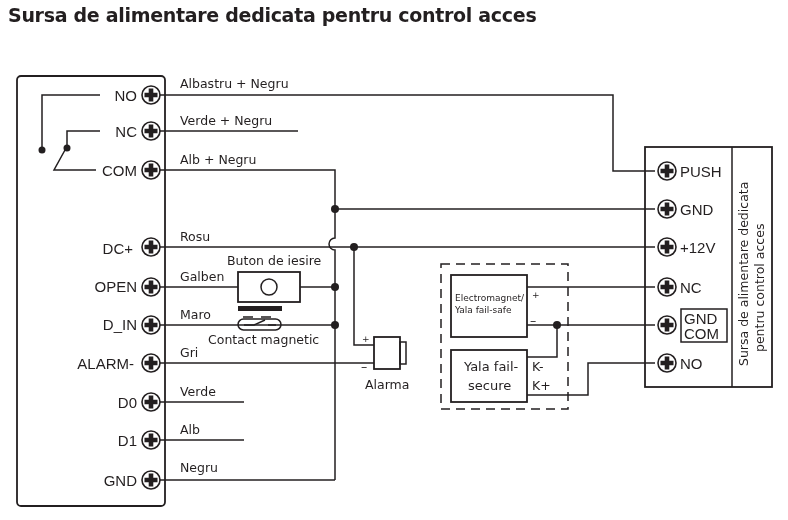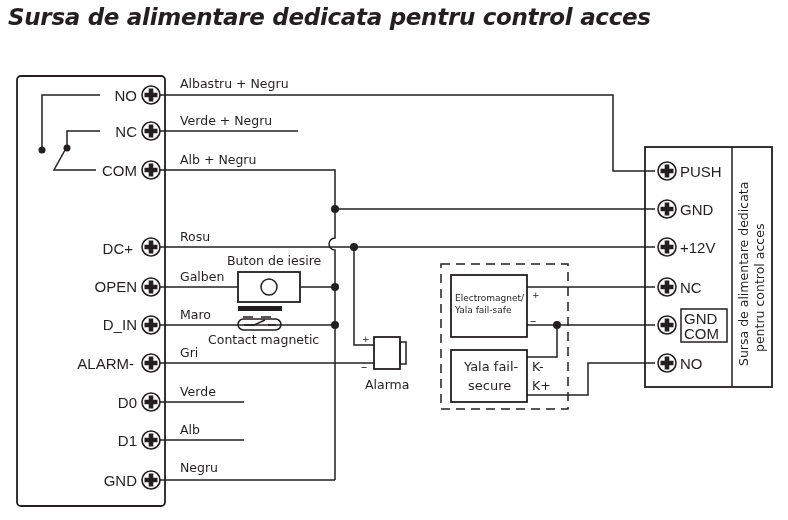--- a/index.html
+++ b/index.html
@@ -1,17 +1,17 @@
 <!DOCTYPE html>
 <html><head>
 <meta charset="utf-8">
 <style>
   html, body { margin: 0; padding: 0; background: #ffffff; }
   body { width: 788px; height: 520px; position: relative; overflow: hidden; font-family: "Liberation Sans", sans-serif; }
-  .title { position: absolute; left: 8px; top: 4px; font-family: "DejaVu Sans", sans-serif; font-weight: bold; font-size: 23px; color: #231f20; letter-spacing: -0.3px; font-style: italic; }
+  .title { position: absolute; left: 8px; top: 4px; font-family: "DejaVu Sans", sans-serif; font-weight: bold; font-size: 19px; color: #231f20; letter-spacing: -0.3px; }
   svg { position: absolute; left: 0; top: 0; }
   .lbl { font-family: "Liberation Sans", sans-serif; font-size: 15px; fill: #231f20; }
   .wire { font-family: "DejaVu Sans", sans-serif; font-size: 12.5px; fill: #231f20; }
   .small { font-family: "DejaVu Sans", sans-serif; font-size: 9px; fill: #231f20; }
   .mid { font-family: "DejaVu Sans", sans-serif; font-size: 13px; fill: #231f20; }
   .ln { stroke: #231f20; stroke-width: 1.5; fill: none; }
   .box { stroke: #231f20; stroke-width: 1.8; fill: none; }
 </style>
 </head>
 <body>

